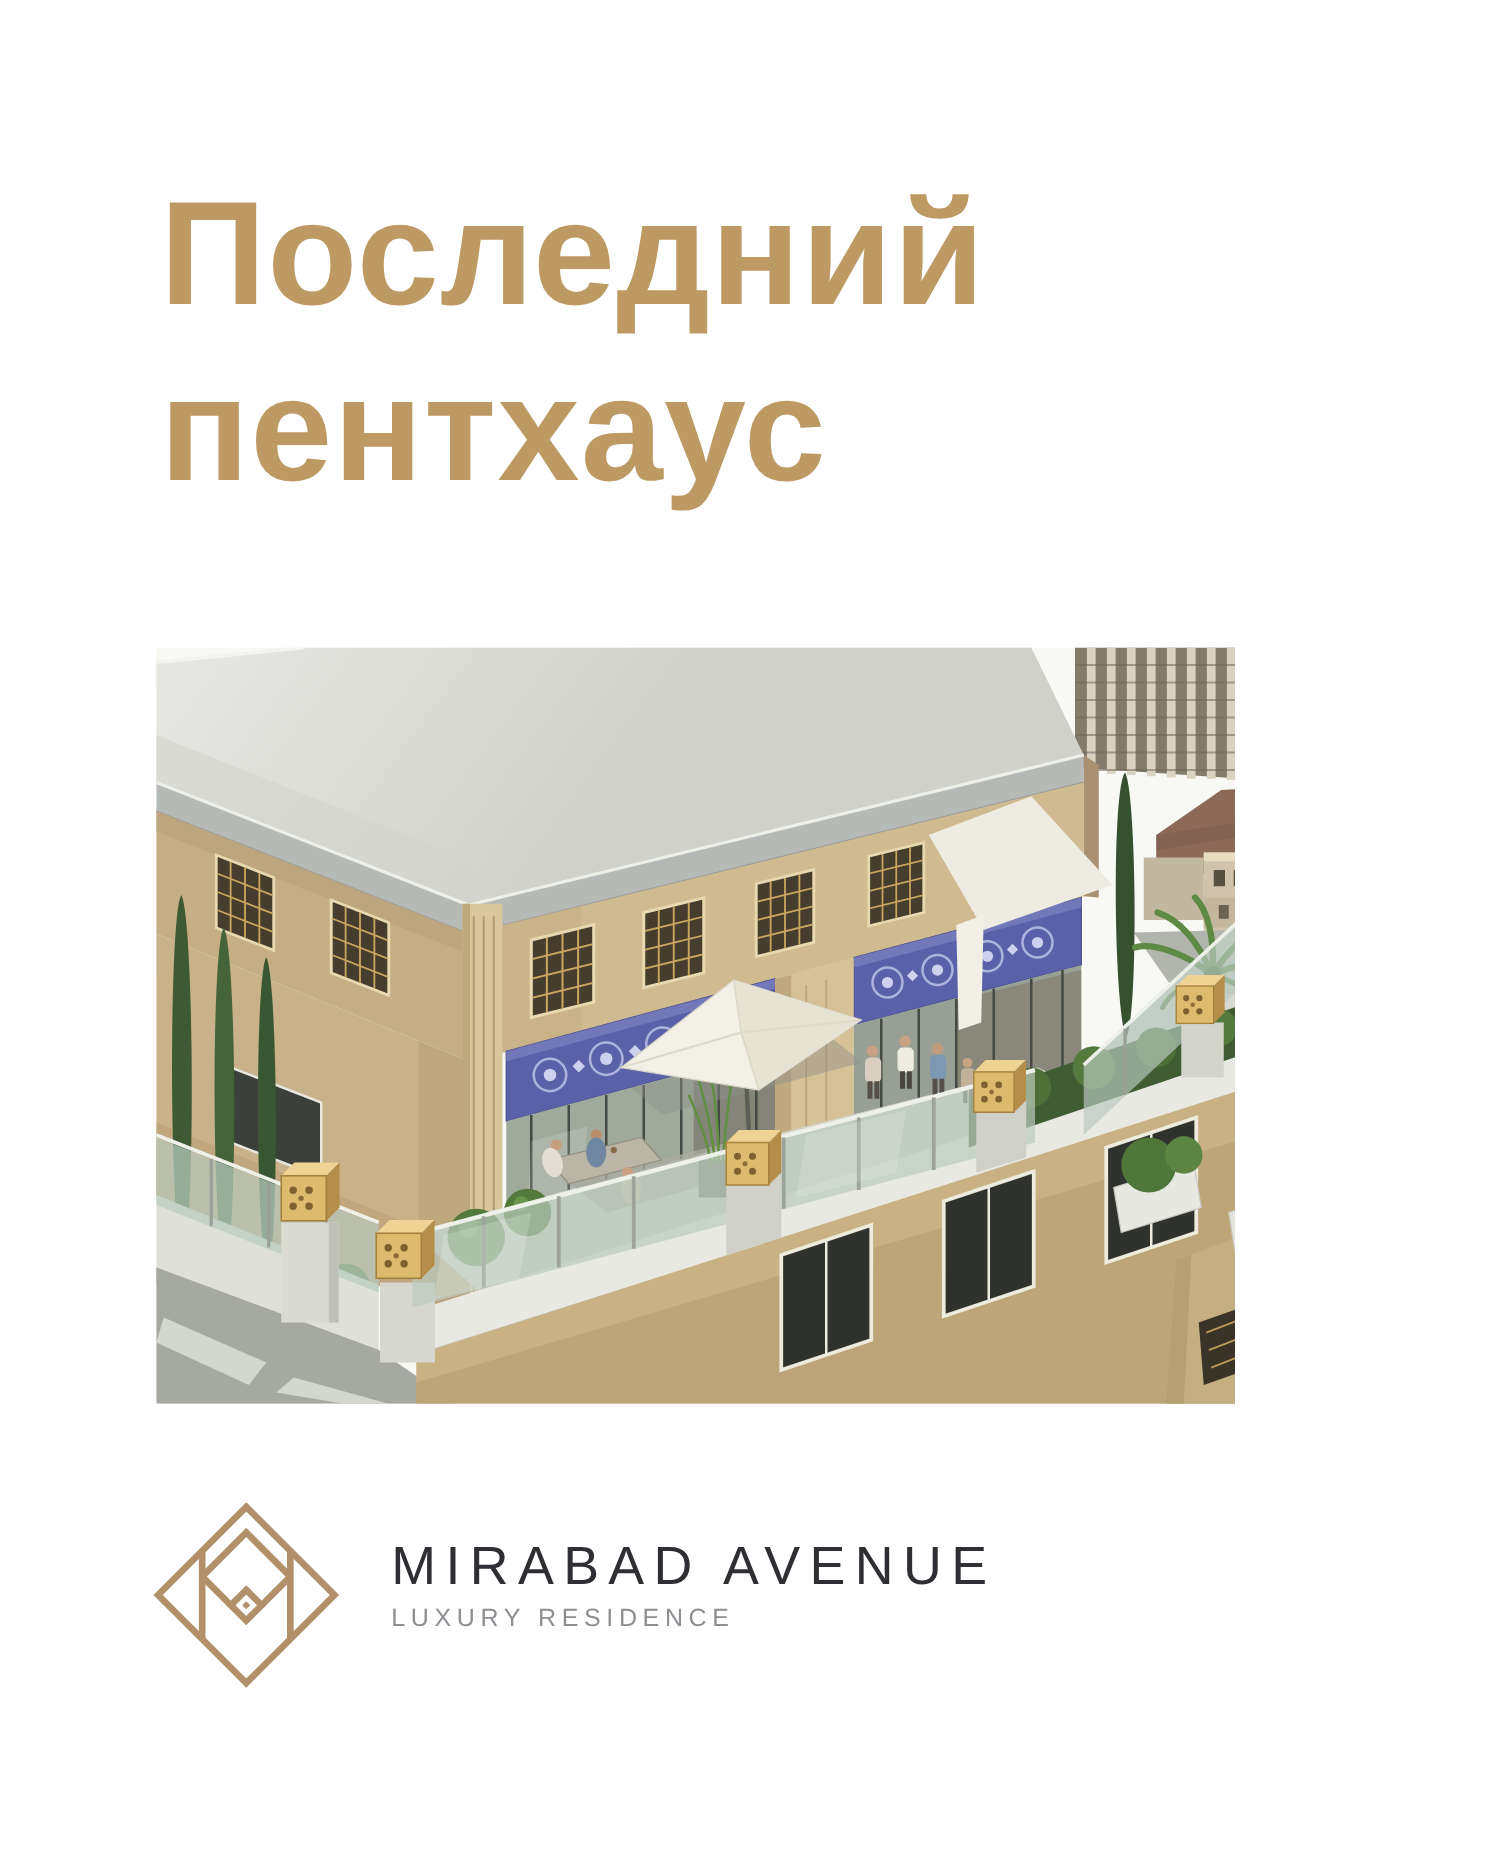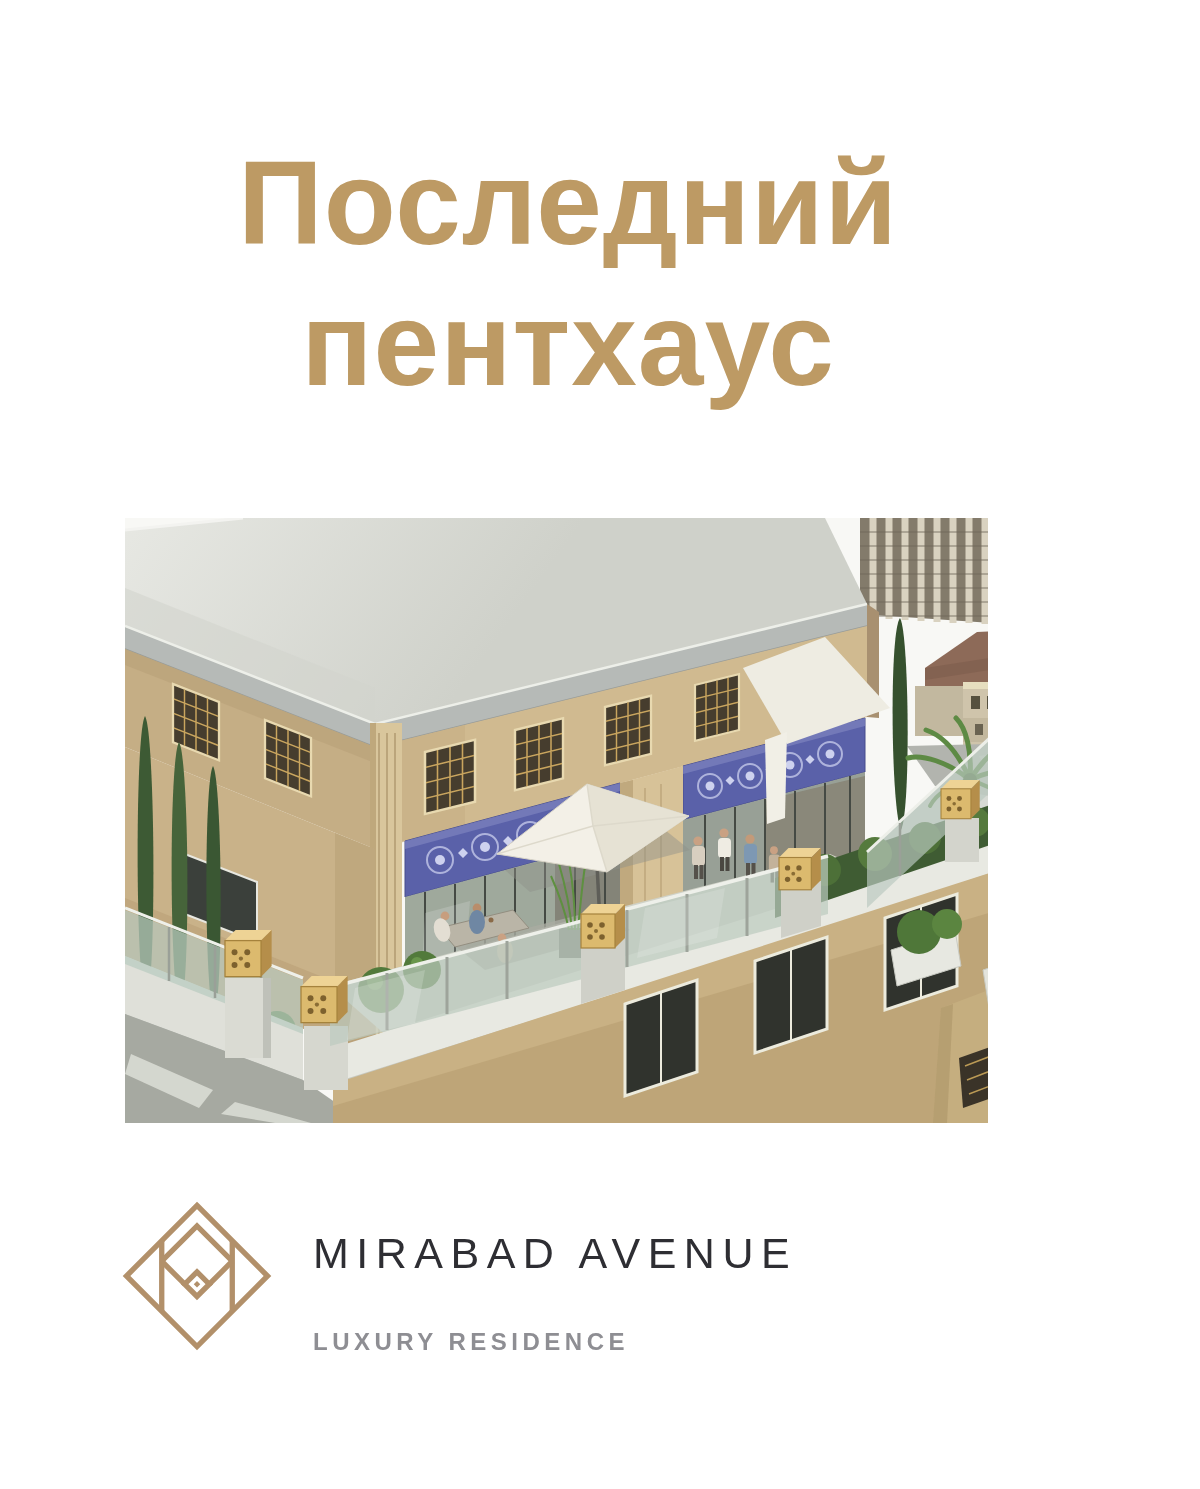--- a/index.html
+++ b/index.html
@@ -1,27 +1,27 @@
 <!DOCTYPE html>
 <html style="--accent-gold: #bd9a64; --logo-gold: #b2906a; --brand-ink: #2e2e33; --brand-gray: #8e8e93; --page-bg: #ffffff;"><head>
 <meta charset="utf-8">
 <style>
   html,body{margin:0;padding:0;background:#ffffff;}
   .page{position:relative;width:988px;height:1489px;background:#ffffff;overflow:hidden;
-        font-family:"Liberation Sans",sans-serif;text-align:center;}
+        font-family:"Liberation Sans",sans-serif;}
   .headline{position:absolute;left:128px;top:133px;width:880px;margin:0;
             font-size:118px;line-height:141px;font-weight:700;letter-spacing:1px;
             color:var(--accent-gold,#bd9a64);}
   .render{position:absolute;left:125px;top:518px;width:942px;height:605px;}
   .render svg{display:block;width:100%;height:100%;}
   .logo{position:absolute;left:115px;top:1194px;width:164px;height:164px;}
   .brand-name{position:absolute;left:313px;top:1229px;font-size:43px;font-weight:400;
               letter-spacing:7.5px;color:var(--brand-ink,#2e2e33);white-space:nowrap;}
-  .brand-tagline{position:absolute;left:313px;top:1284px;font-size:24px;font-weight:700;
-              letter-spacing:4.5px;color:var(--brand-gray,#8e8e93);white-space:nowrap;margin-top:44px;}
+  .brand-tagline{position:absolute;left:313px;top:1284px;font-size:20px;font-weight:400;
+              letter-spacing:4.5px;color:var(--brand-gray,#8e8e93);white-space:nowrap;}
 </style>
 </head>
 <body>
 
 <div class="page">
 
   <h1 class="headline">Последний пентхаус</h1>
 
   <div class="render" title="Rooftop penthouse terrace 3D render">
     <svg viewBox="0 0 942 605" preserveAspectRatio="none" aria-hidden="true">

